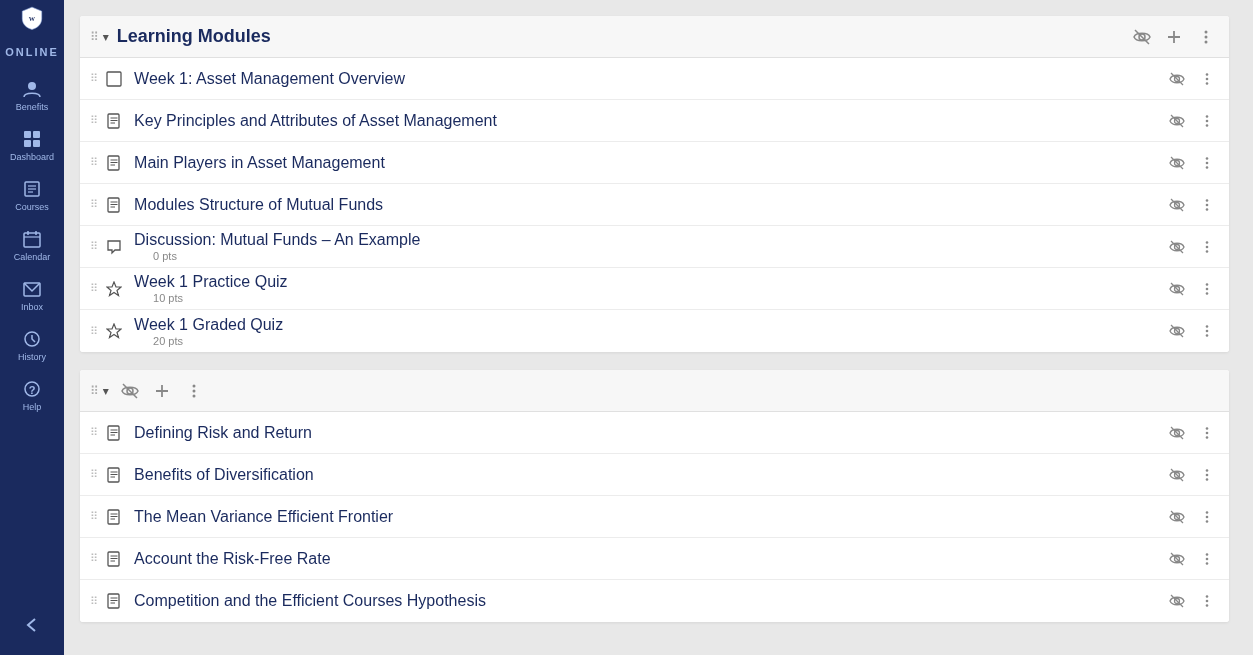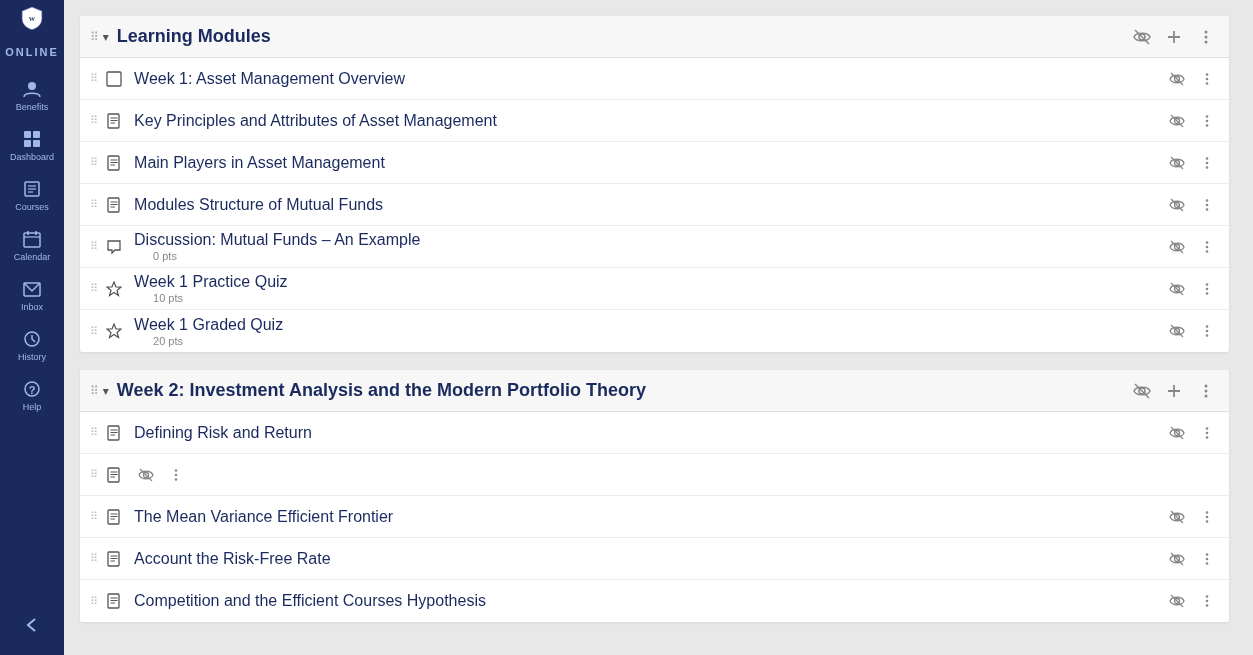--- a/index.html
+++ b/index.html
@@ -528,21 +528,20 @@
             </svg>
         </button>
       </div>
     </div>
   </div>
 
   <div class="module-section">
     <div class="module-header">
       <span class="module-header-drag">⠿</span>
       <span class="module-header-arrow">▾</span>
-      <span class="module-header-title">Week 2: Investment Analysis and the Modern Portfolio Theory</span>
       <div class="module-header-actions">
         <button class="icon-btn" title="Visibility">
           <svg width="18" height="18" viewBox="0 0 18 18" fill="none">
               <circle cx="9" cy="9" r="3" stroke="#888" stroke-width="1.5"></circle>
               <path d="M1 9 C3 4 15 4 17 9 C15 14 3 14 1 9 Z" stroke="#888" stroke-width="1.5" fill="none"></path>
               <line x1="2" y1="2" x2="16" y2="16" stroke="#888" stroke-width="1.5"></line>
             </svg>
         </button>
         <button class="icon-btn" title="Add">
           <svg width="18" height="18" viewBox="0 0 18 18" fill="none">
@@ -594,20 +593,23 @@
     <div class="module-item">
       <span class="item-drag">⠿</span>
       <div class="item-type-icon">
         <svg width="16" height="16" viewBox="0 0 16 16" fill="none">
             <rect x="2" y="1" width="11" height="14" rx="1" stroke="#555" stroke-width="1.3" fill="none"></rect>
             <line x1="4.5" y1="5" x2="11.5" y2="5" stroke="#555" stroke-width="1"></line>
             <line x1="4.5" y1="7.5" x2="11.5" y2="7.5" stroke="#555" stroke-width="1"></line>
             <line x1="4.5" y1="10" x2="9" y2="10" stroke="#555" stroke-width="1"></line>
           </svg>
       </div>
+      <div class="item-info">
+        <span class="item-title">Benefits of Diversification</span>
+      </div>
       <div class="item-actions">
         <button class="icon-btn">
           <svg width="16" height="16" viewBox="0 0 16 16" fill="none">
               <circle cx="8" cy="8" r="2.5" stroke="#888" stroke-width="1.3"></circle>
               <path d="M1 8 C3 3 13 3 15 8 C13 13 3 13 1 8 Z" stroke="#888" stroke-width="1.3" fill="none"></path>
               <line x1="2" y1="2" x2="14" y2="14" stroke="#888" stroke-width="1.3"></line>
             </svg>
         </button>
         <button class="icon-btn">
           <svg width="16" height="16" viewBox="0 0 16 16" fill="none">

